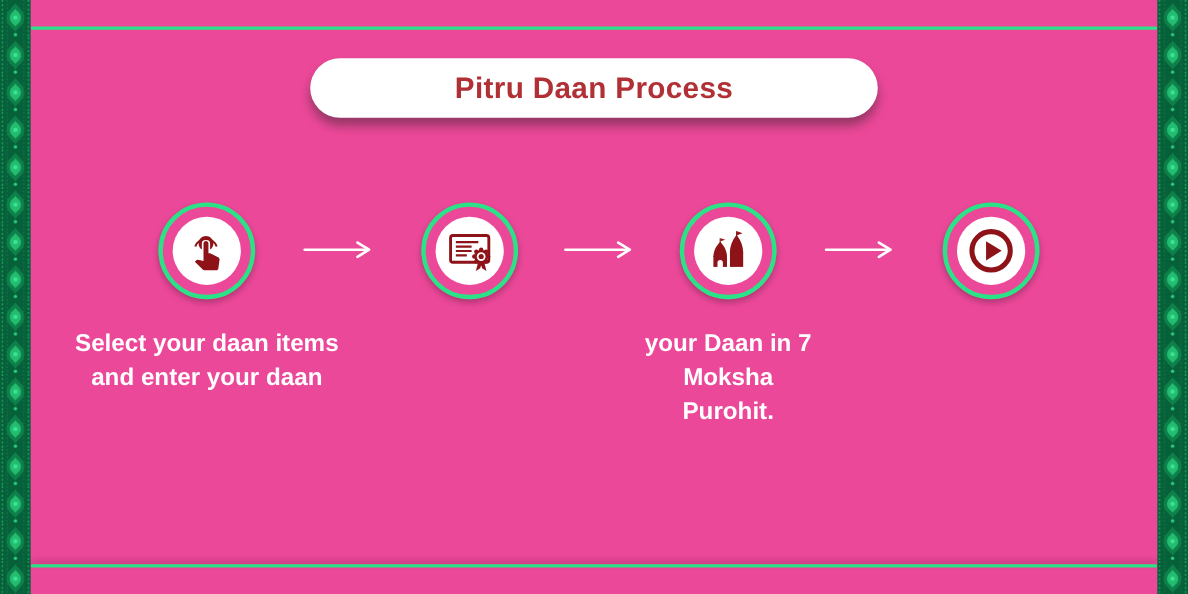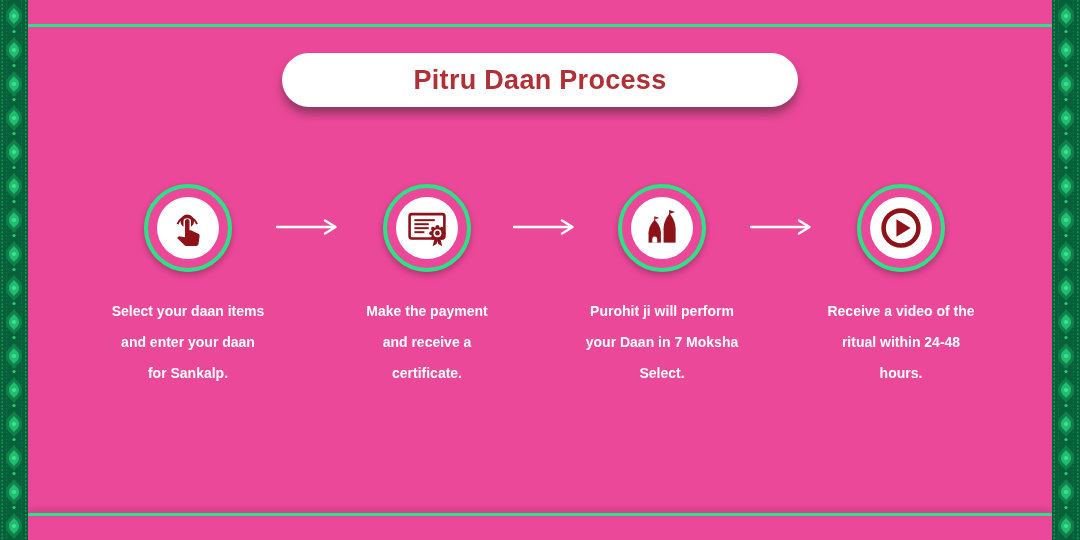--- a/index.html
+++ b/index.html
@@ -28,21 +28,21 @@
   .step.s4{left:791px; width:220px;}
   .ring{
     width:80px; height:80px; border:4px solid #2AE387; border-radius:50%;
     margin:0 auto; display:flex; align-items:center; justify-content:center;
     box-shadow:0 3px 7px rgba(0,0,0,.28);
   }
   .disc{
     width:62px; height:62px; background:#ffffff; border-radius:50%;
     display:flex; align-items:center; justify-content:center;
   }
-  .step-text{margin-top:24px; color:#ffffff; font-size:14px; font-weight:bold; line-height:31px;}
+  .step-text{margin-top:24px; color:#ffffff; font-size:22px; font-weight:bold; line-height:31px;}
   .step-text span{display:block;}
   .arrow{position:absolute; top:218px;}
   .arrow.a1{left:274px;} .arrow.a2{left:511px;} .arrow.a3{left:748px;}
 </style>
 </head>
 <body>
 
 <div class="canvas">
 
   <svg class="strip left" width="28" height="540" xmlns="http://www.w3.org/2000/svg">
@@ -90,21 +90,20 @@
       <div class="disc">
         <svg width="36" height="36" viewBox="0 0 24 24" xmlns="http://www.w3.org/2000/svg">
           <path fill="#8D1318" d="M9 11.24V7.5C9 6.12 10.12 5 11.5 5S14 6.12 14 7.5v3.74c1.21-.81 2-2.18 2-3.74 0-2.49-2.01-4.5-4.5-4.5S7 5.01 7 7.5c0 1.56.79 2.93 2 3.74zm9.84 4.63l-4.54-2.26c-.17-.07-.35-.11-.54-.11H13v-6c0-.83-.67-1.5-1.5-1.5S10 6.67 10 7.5v10.74c-3.6-.76-3.54-.75-3.67-.75-.31 0-.59.13-.79.33l-.79.8 4.94 4.94c.27.27.65.44 1.06.44h6.79c.75 0 1.33-.55 1.44-1.28l.75-5.27c.01-.07.02-.14.02-.2 0-.62-.38-1.16-.91-1.38z"></path>
           <path d="M5 9.4 A6.9 6.9 0 0 1 18 9.4" fill="none" stroke="#8D1318" stroke-width="1.3"></path>
         </svg>
       </div>
     </div>
     <div class="step-text">
       <span>Select your daan items</span>
       <span>and enter your daan</span>
-      <span>for Sankalp.</span>
     </div>
   </div>
 
   <svg class="arrow a1" width="66" height="18" viewBox="0 0 66 18" xmlns="http://www.w3.org/2000/svg">
     <line x1="3" y1="9" x2="60" y2="9" stroke="#ffffff" stroke-width="2.4" stroke-linecap="round"></line>
     <path d="M51 2.5 L61.5 9 L51 15.5" fill="none" stroke="#ffffff" stroke-width="2.4" stroke-linecap="round" stroke-linejoin="round"></path>
   </svg>
 
   <div class="step s2">
     <div class="ring">
@@ -126,25 +125,20 @@
             <circle cx="30.9" cy="23.9" r="2.3"></circle>
               <circle cx="41.1" cy="23.9" r="2.3"></circle>
             <circle cx="30.9" cy="34.1" r="2.3"></circle>
               <circle cx="41.1" cy="34.1" r="2.3"></circle>
           </g>
           <circle cx="36" cy="29" r="4.6" fill="#ffffff"></circle>
           <circle cx="36" cy="29" r="2.7" fill="#8D1318"></circle>
         </svg>
       </div>
     </div>
-    <div class="step-text">
-      <span>Make the payment</span>
-      <span>and receive a</span>
-      <span>certificate.</span>
-    </div>
   </div>
 
   <svg class="arrow a2" width="66" height="18" viewBox="0 0 66 18" xmlns="http://www.w3.org/2000/svg">
     <line x1="3" y1="9" x2="60" y2="9" stroke="#ffffff" stroke-width="2.4" stroke-linecap="round"></line>
     <path d="M51 2.5 L61.5 9 L51 15.5" fill="none" stroke="#ffffff" stroke-width="2.4" stroke-linecap="round" stroke-linejoin="round"></path>
   </svg>
 
   <div class="step s3">
     <div class="ring">
       <div class="disc">
@@ -157,40 +151,34 @@
             <rect x="14.2" y="9.5" width="1.2" height="5.5"></rect>
             <path d="M15.3 9.5 L20.6 11.3 L15.3 13.1 Z"></path>
             <path d="M7 31 C7 22.5 11.3 17.5 14.8 13.5 C18.3 17.5 22.6 22.5 22.6 31 Z"></path>
             <rect x="7" y="30" width="15.6" height="12.5"></rect>
           </g>
           <path d="M11.7 42.5 V37.8 A3.1 3.1 0 0 1 17.9 37.8 V42.5 Z" fill="#ffffff"></path>
         </svg>
       </div>
     </div>
     <div class="step-text">
-      <span>Purohit ji will perform</span>
       <span>your Daan in 7 Moksha</span>
-      <span>Select.</span>
+      <span>Purohit.</span>
     </div>
   </div>
 
   <svg class="arrow a3" width="66" height="18" viewBox="0 0 66 18" xmlns="http://www.w3.org/2000/svg">
     <line x1="3" y1="9" x2="60" y2="9" stroke="#ffffff" stroke-width="2.4" stroke-linecap="round"></line>
     <path d="M51 2.5 L61.5 9 L51 15.5" fill="none" stroke="#ffffff" stroke-width="2.4" stroke-linecap="round" stroke-linejoin="round"></path>
   </svg>
 
   <div class="step s4">
     <div class="ring">
       <div class="disc">
         <svg width="44" height="44" viewBox="0 0 48 48" xmlns="http://www.w3.org/2000/svg">
           <circle cx="24" cy="24" r="19" fill="none" stroke="#8D1318" stroke-width="5"></circle>
           <path d="M19 14.5 L34.5 24 L19 33.5 Z" fill="#8D1318"></path>
         </svg>
       </div>
     </div>
-    <div class="step-text">
-      <span>Receive a video of the</span>
-      <span>ritual within 24-48</span>
-      <span>hours.</span>
-    </div>
   </div>
 
 </div>
 
 </body></html>

